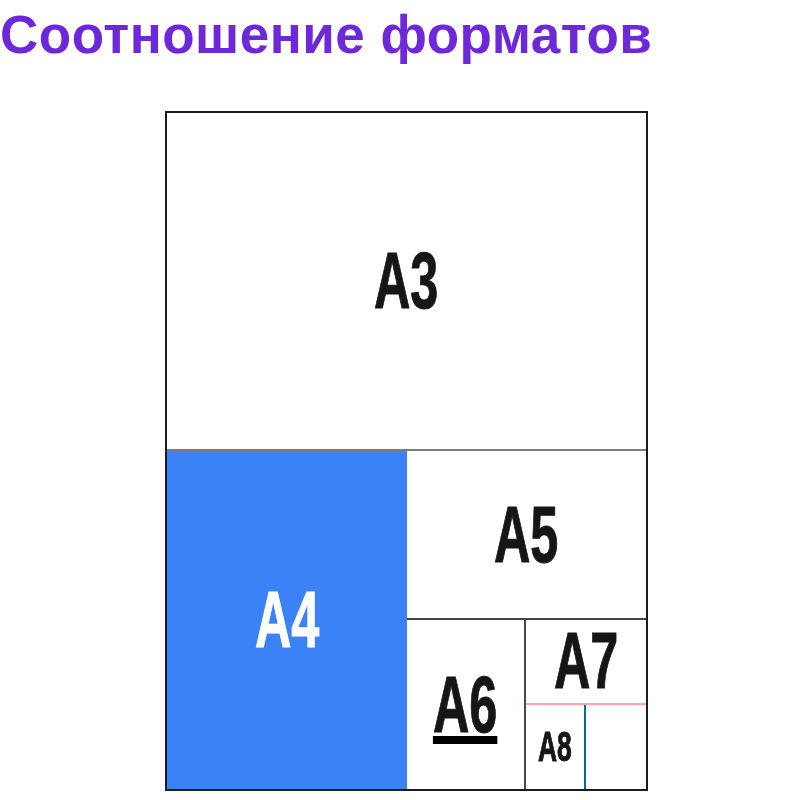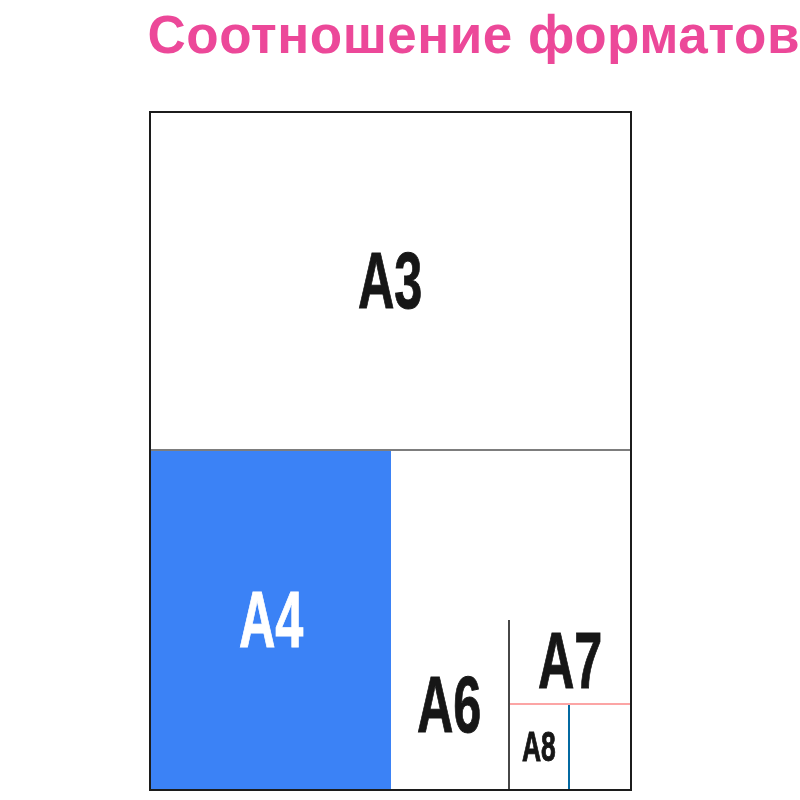--- a/index.html
+++ b/index.html
@@ -13,31 +13,31 @@
     height: 800px;
     background: #ffffff;
     overflow: hidden;
     font-family: "Liberation Sans", sans-serif;
   }
   .title {
     position: absolute;
     top: 8px;
     left: 0;
     width: 100%;
-    text-align: right;
+    text-align: left;
     font-size: 53px;
     font-weight: 700;
     line-height: 1;
     letter-spacing: 0.5px;
-    color: #ec4899;
+    color: #6d28d9;
     white-space: nowrap;
   }
   .diagram {
     position: absolute;
-    left: 149px;
+    left: 165px;
     top: 111px;
     width: 483px;
     height: 680px;
     border: 2px solid #1c1c1c;
     box-sizing: border-box;
     background: #ffffff;
   }
   .region {
     position: absolute;
     display: flex;
@@ -52,21 +52,21 @@
     color: #161616;
     -webkit-text-stroke: 1px currentColor;
     transform: scaleX(0.63);
     white-space: nowrap;
   }
   
   .r-a3 { left: 0; top: 0; width: 100%; height: 50%; border-bottom: 2px solid #7d7d7d; }
   .r-a4 { left: 0; top: 50%; width: 50%; height: 50%; background: #3b82f6; }
   .r-a4 .fmt-label { color: #ffffff; }
   .r-a5 { left: 50%; top: 50%; width: 50%; height: 25%; border-bottom: 2px solid #474747; }
-  .r-a6 { left: 50%; top: 75%; width: 25%; height: 25%; border-right: 2px solid #474747; }
+  .r-a6 { left: 50%; top: 75%; width: 25%; height: 25%; border-right: 2px solid #474747; text-decoration: underline; }
   .r-a7 { left: 75%; top: 75%; width: 25%; height: 12.5%; border-bottom: 2px solid #fca5a5; }
   .r-a8 { left: 75%; top: 87.5%; width: 12.5%; height: 12.5%; border-right: 2px solid #0369a1; }
   .r-a8 .fmt-label { font-size: 42px; }
   .r-empty { left: 87.5%; top: 87.5%; width: 12.5%; height: 12.5%; }
 </style>
 </head>
 <body>
 
 <div class="canvas">
 
@@ -75,20 +75,23 @@
   <div class="diagram">
 
     <div class="region r-a3">
       <span class="fmt-label">A3</span>
     </div>
 
     <div class="region r-a4">
       <span class="fmt-label">A4</span>
     </div>
 
+    <div class="region r-a5">
+      <span class="fmt-label">A5</span>
+    </div>
 
     <div class="region r-a6">
       <span class="fmt-label">A6</span>
     </div>
 
     <div class="region r-a7">
       <span class="fmt-label">A7</span>
     </div>
 
     <div class="region r-a8">

